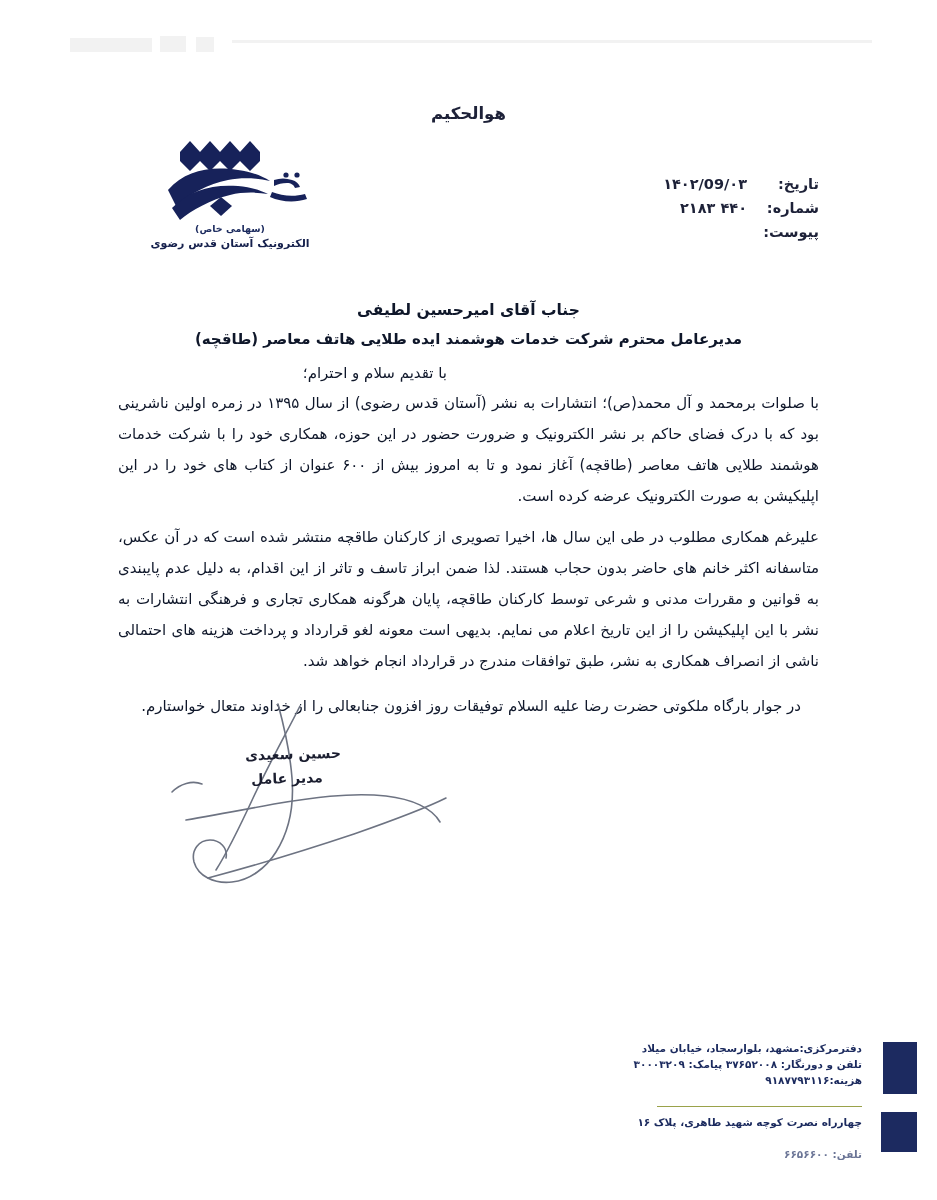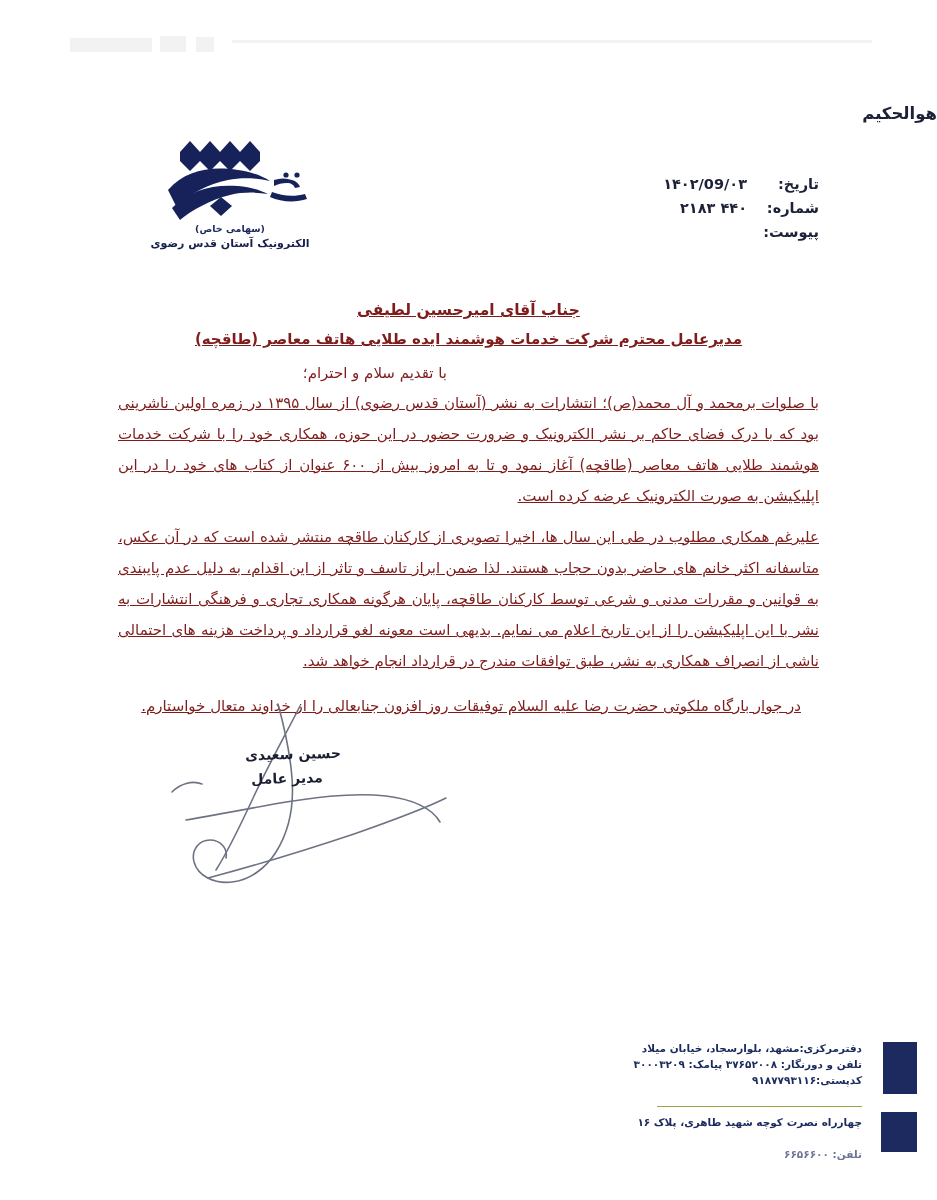--- a/index.html
+++ b/index.html
@@ -37,21 +37,21 @@
   .sa2 { left: 160px; top: 36px; width: 26px;  height: 16px; }
   .sa3 { left: 196px; top: 37px; width: 18px;  height: 15px; }
   .sa4 { left: 232px; top: 40px; width: 640px; height: 3px;  background:#fafafa; }
 
   
   .basmala {
     position: absolute;
     top: 104px;
     left: 0;
     width: 937px;
-    text-align: right;
+    text-align: center;
     font-size: 16.5px;
     font-weight: bold;
     letter-spacing: 0;
     color: #1d2138;
   }
 
   .logo-block {
     position: absolute;
     top: 136px;
     right: 612px;   
@@ -93,22 +93,21 @@
   .meta-value { margin-right: 16px; letter-spacing: 0.5px; }
 
   
   .letter-body {
     position: absolute;
     top: 296px;
     right: 118px;
     left: 118px;
     direction: rtl;
     text-align: justify;
-    color: #7f1d1d;
-    text-decoration: underline;
+    color: #0f172a;
   }
   .addressee {
     text-align: center;
     font-weight: bold;
     font-size: 15.5px;
     line-height: 29px;
     margin: 0 0 2px 0;
   }
   .addressee .line2 { font-size: 15px; }
 
@@ -315,21 +314,21 @@
 
   <div class="sign-block">
     <div class="sign-name">حسین سعیدی</div>
     <div class="sign-role">مدیر عامل</div>
   </div>
 
   <div class="footer">
     <div class="foot-group fg1">
       <div>دفترمرکزی:مشهد، بلوارسجاد، خیابان میلاد</div>
       <div>تلفن و دورنگار: ۳۷۶۵۲۰۰۸   پیامک: ۳۰۰۰۳۲۰۹</div>
-      <div>کدپستی:۹۱۸۷۷۹۳۱۱۶</div>
+      <div>هزینه:۹۱۸۷۷۹۳۱۱۶</div>
     </div>
     <div class="foot-rule"></div>
 
     <div class="foot-group fg2">
       <div>چهارراه نصرت کوچه شهید طاهری، پلاک ۱۶</div>
     </div>
     <div class="foot-clip">تلفن: ۶۶۵۶۶۰۰</div>
 
     <div class="foot-swatch sw1"></div>
     <div class="foot-swatch sw2"></div>

